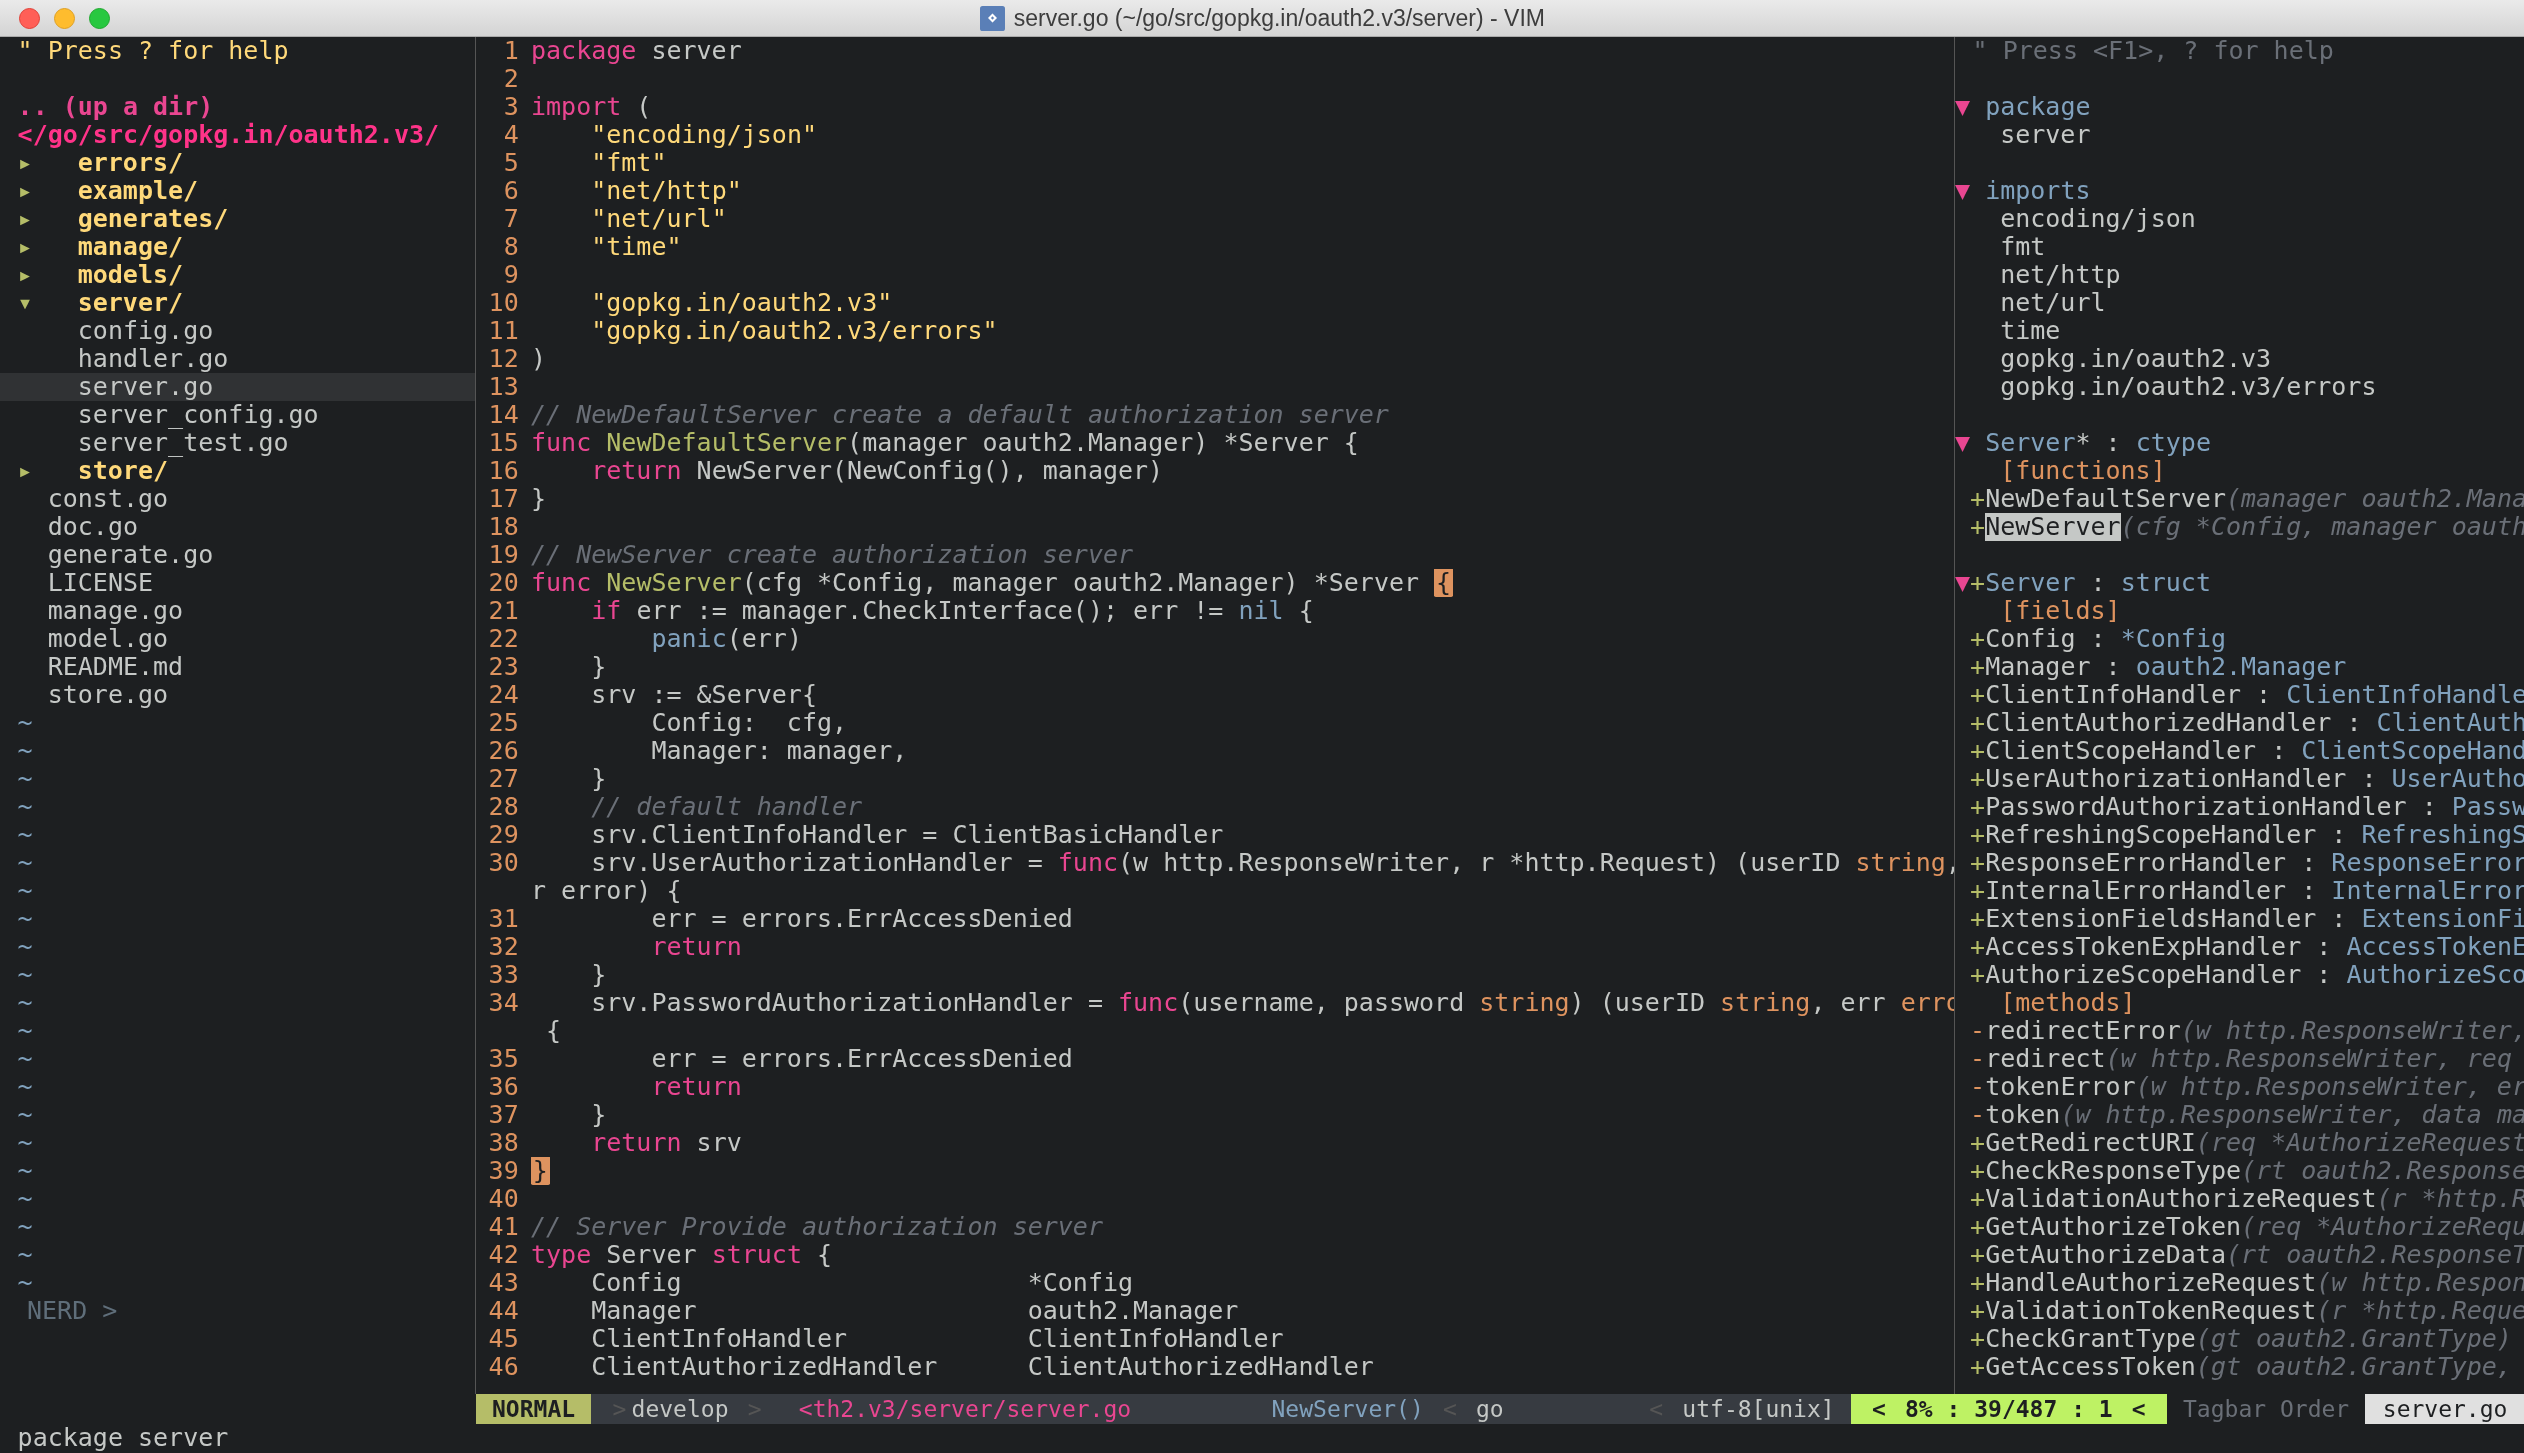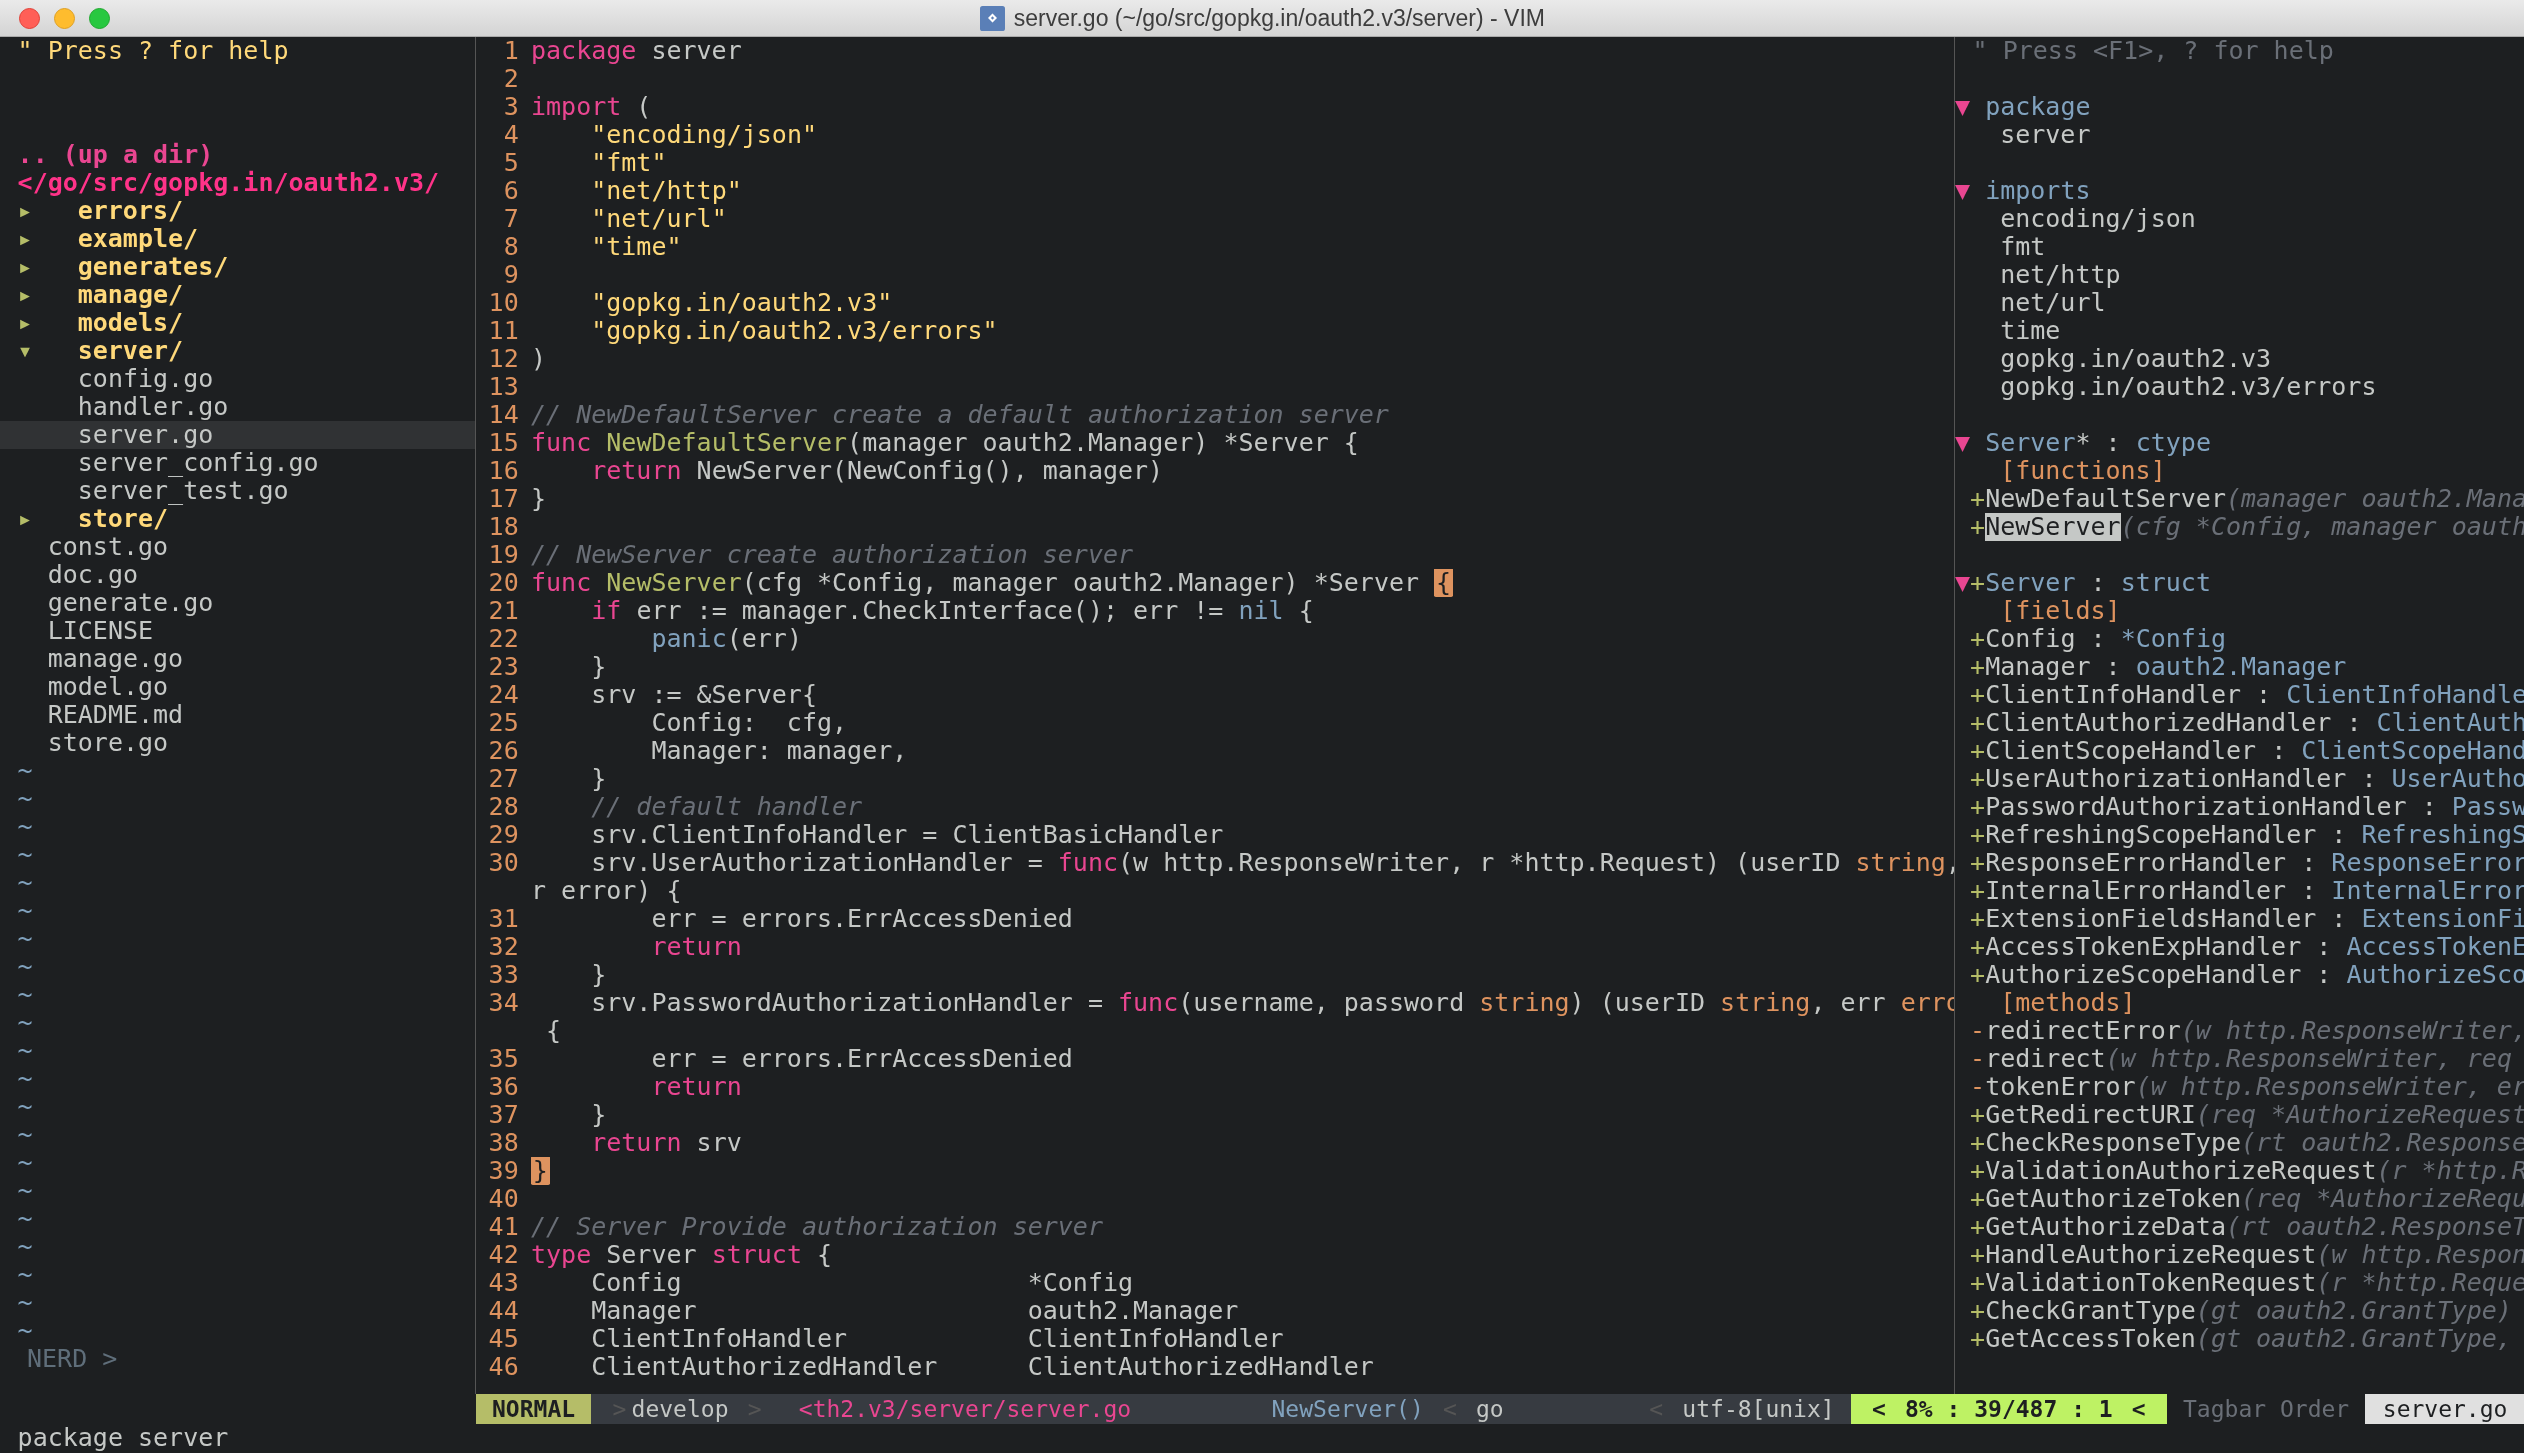--- a/index.html
+++ b/index.html
@@ -58,21 +58,21 @@
   height: 1357px;
   display: flex;
 }
 .col-nerd { width: 476px; flex: none; border-right: 1.8px solid #555; overflow: hidden; }
 .col-code { flex: 1 1 auto; overflow: hidden; position: relative; }
 .col-tag  { width: 571px; flex: none; border-left: 1.8px solid #555; overflow: hidden; }
 
 
 .nerd-help { color: #ffd97a; background: #1d1f21; padding: 0 17.6px; }
 .nerd-line { padding: 0 17.6px; white-space: pre; }
-.up-dir { color: #e94691; font-weight: bold; margin-top: 48px; }
+.up-dir { color: #e94691; font-weight: bold; }
 .cwd    { color: #ff3389; font-weight: bold; }
 .tree-marker { color: #b5bd68; }
 .dirname { color: #ffd97a; font-weight: bold; margin-left: 30px; }
 .filename { color: #c5c8c6; }
 .selected-file { background: #303234; }
 .tilde { color: #81a2be; }
 .nerd-status {
   background: #1d1f21;
   color: #5f6e7a;
   padding: 0 27px;
@@ -341,20 +341,21 @@
         <div class="tag-line"> <span class="togg-plus">+</span><span class="field">RefreshingScopeHandler</span> <span class="colon">:</span> <span class="kind2">RefreshingS</span></div>
         <div class="tag-line"> <span class="togg-plus">+</span><span class="field">ResponseErrorHandler</span> <span class="colon">:</span> <span class="kind2">ResponseError</span></div>
         <div class="tag-line"> <span class="togg-plus">+</span><span class="field">InternalErrorHandler</span> <span class="colon">:</span> <span class="kind2">InternalError</span></div>
         <div class="tag-line"> <span class="togg-plus">+</span><span class="field">ExtensionFieldsHandler</span> <span class="colon">:</span> <span class="kind2">ExtensionFi</span></div>
         <div class="tag-line"> <span class="togg-plus">+</span><span class="field">AccessTokenExpHandler</span> <span class="colon">:</span> <span class="kind2">AccessTokenE</span></div>
         <div class="tag-line"> <span class="togg-plus">+</span><span class="field">AuthorizeScopeHandler</span> <span class="colon">:</span> <span class="kind2">AuthorizeSco</span></div>
         <div class="tag-line">   <span class="section">[methods]</span></div>
         <div class="tag-line"> <span class="togg-minus">-</span><span class="field">redirectError</span><span class="sigtxt">(w http.ResponseWriter,</span></div>
         <div class="tag-line"> <span class="togg-minus">-</span><span class="field">redirect</span><span class="sigtxt">(w http.ResponseWriter, req </span></div>
         <div class="tag-line"> <span class="togg-minus">-</span><span class="field">tokenError</span><span class="sigtxt">(w http.ResponseWriter, er</span></div>
+        <div class="tag-line"> <span class="togg-minus">-</span><span class="field">token</span><span class="sigtxt">(w http.ResponseWriter, data ma</span></div>
         <div class="tag-line"> <span class="togg-plus">+</span><span class="field">GetRedirectURI</span><span class="sigtxt">(req *AuthorizeRequest</span></div>
         <div class="tag-line"> <span class="togg-plus">+</span><span class="field">CheckResponseType</span><span class="sigtxt">(rt oauth2.Response</span></div>
         <div class="tag-line"> <span class="togg-plus">+</span><span class="field">ValidationAuthorizeRequest</span><span class="sigtxt">(r *http.R</span></div>
         <div class="tag-line"> <span class="togg-plus">+</span><span class="field">GetAuthorizeToken</span><span class="sigtxt">(req *AuthorizeRequ</span></div>
         <div class="tag-line"> <span class="togg-plus">+</span><span class="field">GetAuthorizeData</span><span class="sigtxt">(rt oauth2.ResponseT</span></div>
         <div class="tag-line"> <span class="togg-plus">+</span><span class="field">HandleAuthorizeRequest</span><span class="sigtxt">(w http.Respon</span></div>
         <div class="tag-line"> <span class="togg-plus">+</span><span class="field">ValidationTokenRequest</span><span class="sigtxt">(r *http.Reque</span></div>
         <div class="tag-line"> <span class="togg-plus">+</span><span class="field">CheckGrantType</span><span class="sigtxt">(gt oauth2.GrantType) </span></div>
         <div class="tag-line"> <span class="togg-plus">+</span><span class="field">GetAccessToken</span><span class="sigtxt">(gt oauth2.GrantType, </span></div>
       </div>

